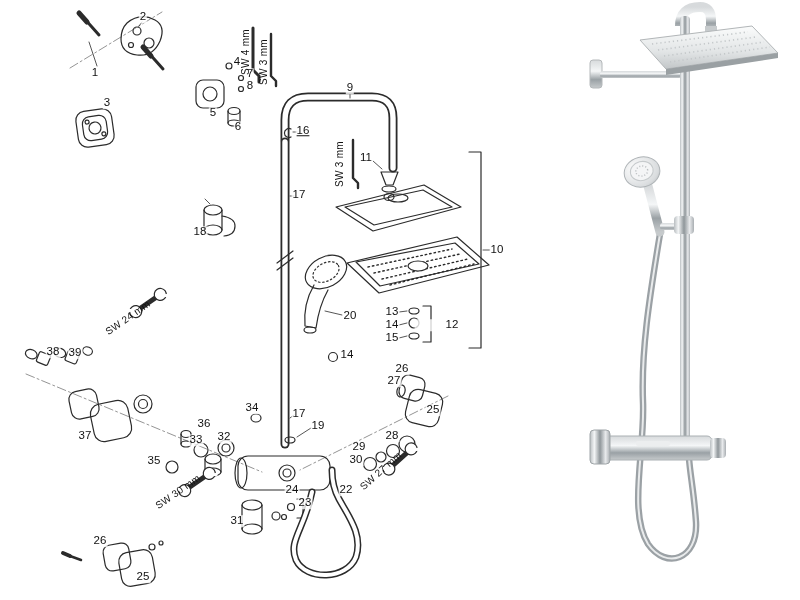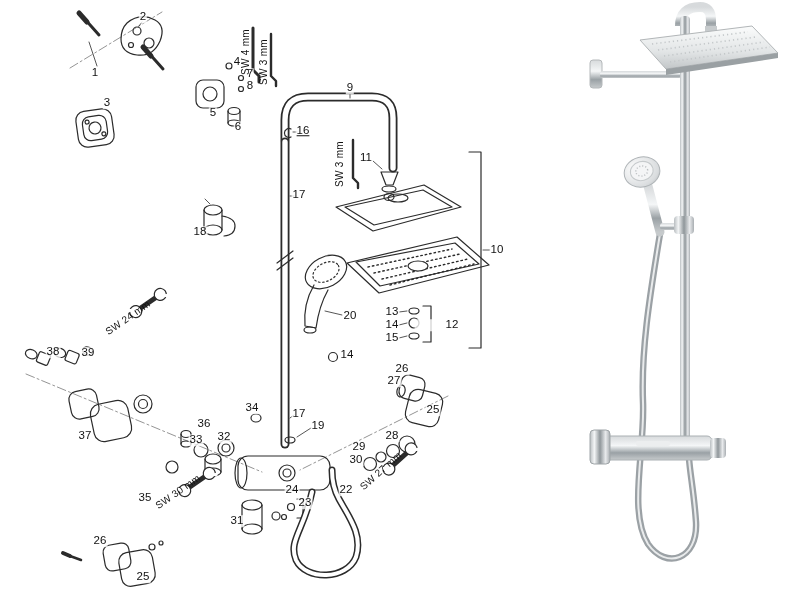--- a/index.html
+++ b/index.html
@@ -251,36 +251,36 @@
         <span class="part-label" style="left: 366px; top: 158px;">11</span>
         <span class="part-label" style="left: 299px; top: 195px;">17</span>
         <span class="part-label" style="left: 200px; top: 196px; margin-top: 36px;">18</span>
         <span class="part-label" style="left: 497px; top: 250px;">10</span>
         <span class="part-label" style="left: 392px; top: 312px;">13</span>
         <span class="part-label" style="left: 350px; top: 316px;">20</span>
         <span class="part-label" style="left: 392px; top: 325px;">14</span>
         <span class="part-label" style="left: 437px; top: 325px; padding-left: 31px;">12</span>
         <span class="part-label" style="left: 392px; top: 338px;">15</span>
         <span class="part-label" style="left: 53px; top: 339px; margin-top: 13px;">38</span>
-        <span class="part-label" style="left: 88px; top: 353px;">39</span>
+        <span class="part-label" style="left: 75px; top: 353px;">39</span>
         <span class="part-label" style="left: 347px; top: 355px;">14</span>
         <span class="part-label" style="left: 402px; top: 369px;">26</span>
         <span class="part-label" style="left: 394px; top: 381px;">27</span>
         <span class="part-label" style="left: 252px; top: 408px;">34</span>
         <span class="part-label" style="left: 433px; top: 410px;">25</span>
         <span class="part-label" style="left: 299px; top: 414px;">17</span>
         <span class="part-label" style="left: 164px; top: 424px; margin-left: 40px;">36</span>
         <span class="part-label" style="left: 318px; top: 426px;">19</span>
         <span class="part-label" style="left: 85px; top: 436px;">37</span>
         <span class="part-label" style="left: 392px; top: 436px;">28</span>
         <span class="part-label" style="left: 224px; top: 437px;">32</span>
         <span class="part-label" style="left: 196px; top: 440px;">33</span>
         <span class="part-label" style="left: 359px; top: 447px;">29</span>
         <span class="part-label" style="left: 356px; top: 460px;">30</span>
-        <span class="part-label" style="left: 145px; top: 461px; margin-top: 37px;">35</span>
+        <span class="part-label" style="left: 154px; top: 461px;">35</span>
         <span class="part-label" style="left: 346px; top: 490px;">22</span>
         <span class="part-label" style="left: 305px; top: 503px;">23</span>
         <span class="part-label" style="left: 264px; top: 490px; margin-left: 28px;">24</span>
         <span class="part-label" style="left: 237px; top: 521px;">31</span>
         <span class="part-label" style="left: 100px; top: 541px;">26</span>
         <span class="part-label" style="left: 143px; top: 577px;">25</span>
         <span class="tool-label" style="left: 246px; top: 52px; transform: translate(-50%, -50%) rotate(-90deg);">SW 4 mm</span>
         <span class="tool-label" style="left: 264px; top: 62px; transform: translate(-50%, -50%) rotate(-90deg);">SW 3 mm</span>
         <span class="tool-label" style="left: 340px; top: 164px; transform: translate(-50%, -50%) rotate(-90deg);">SW 3 mm</span>
         <span class="tool-label" style="left: 128px; top: 318px; transform: translate(-50%, -50%) rotate(-35deg);">SW 24 mm</span>

